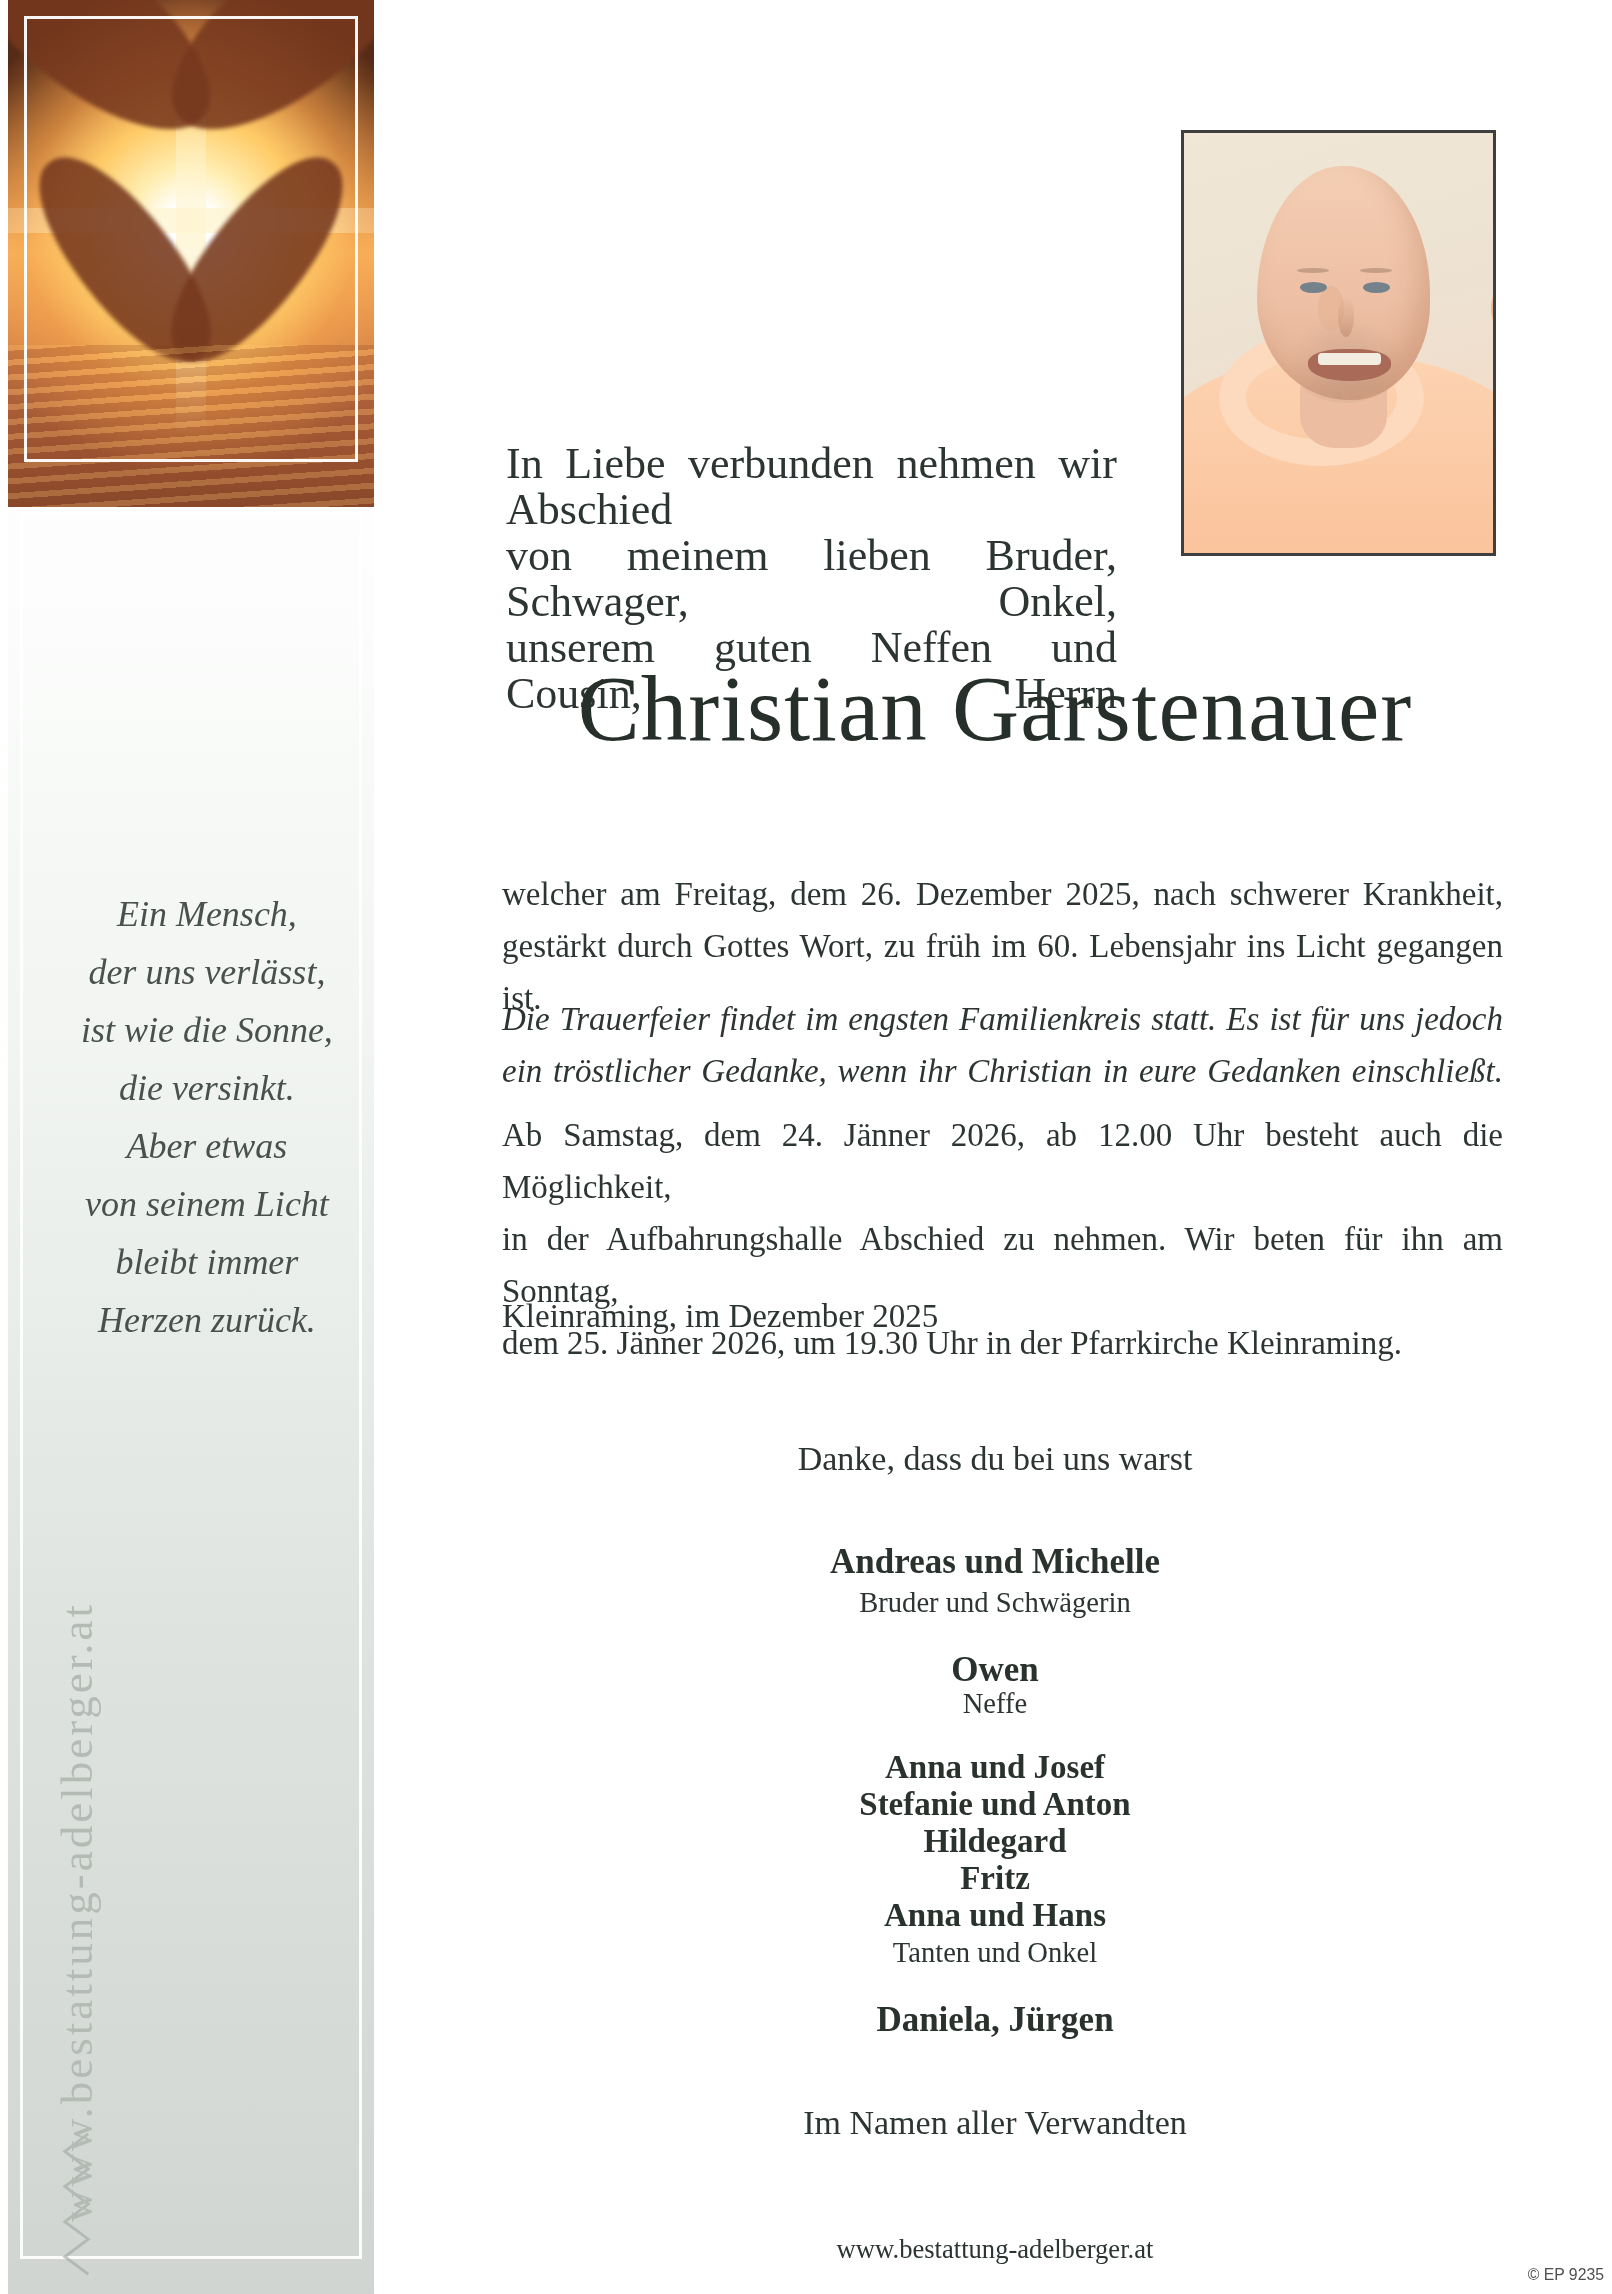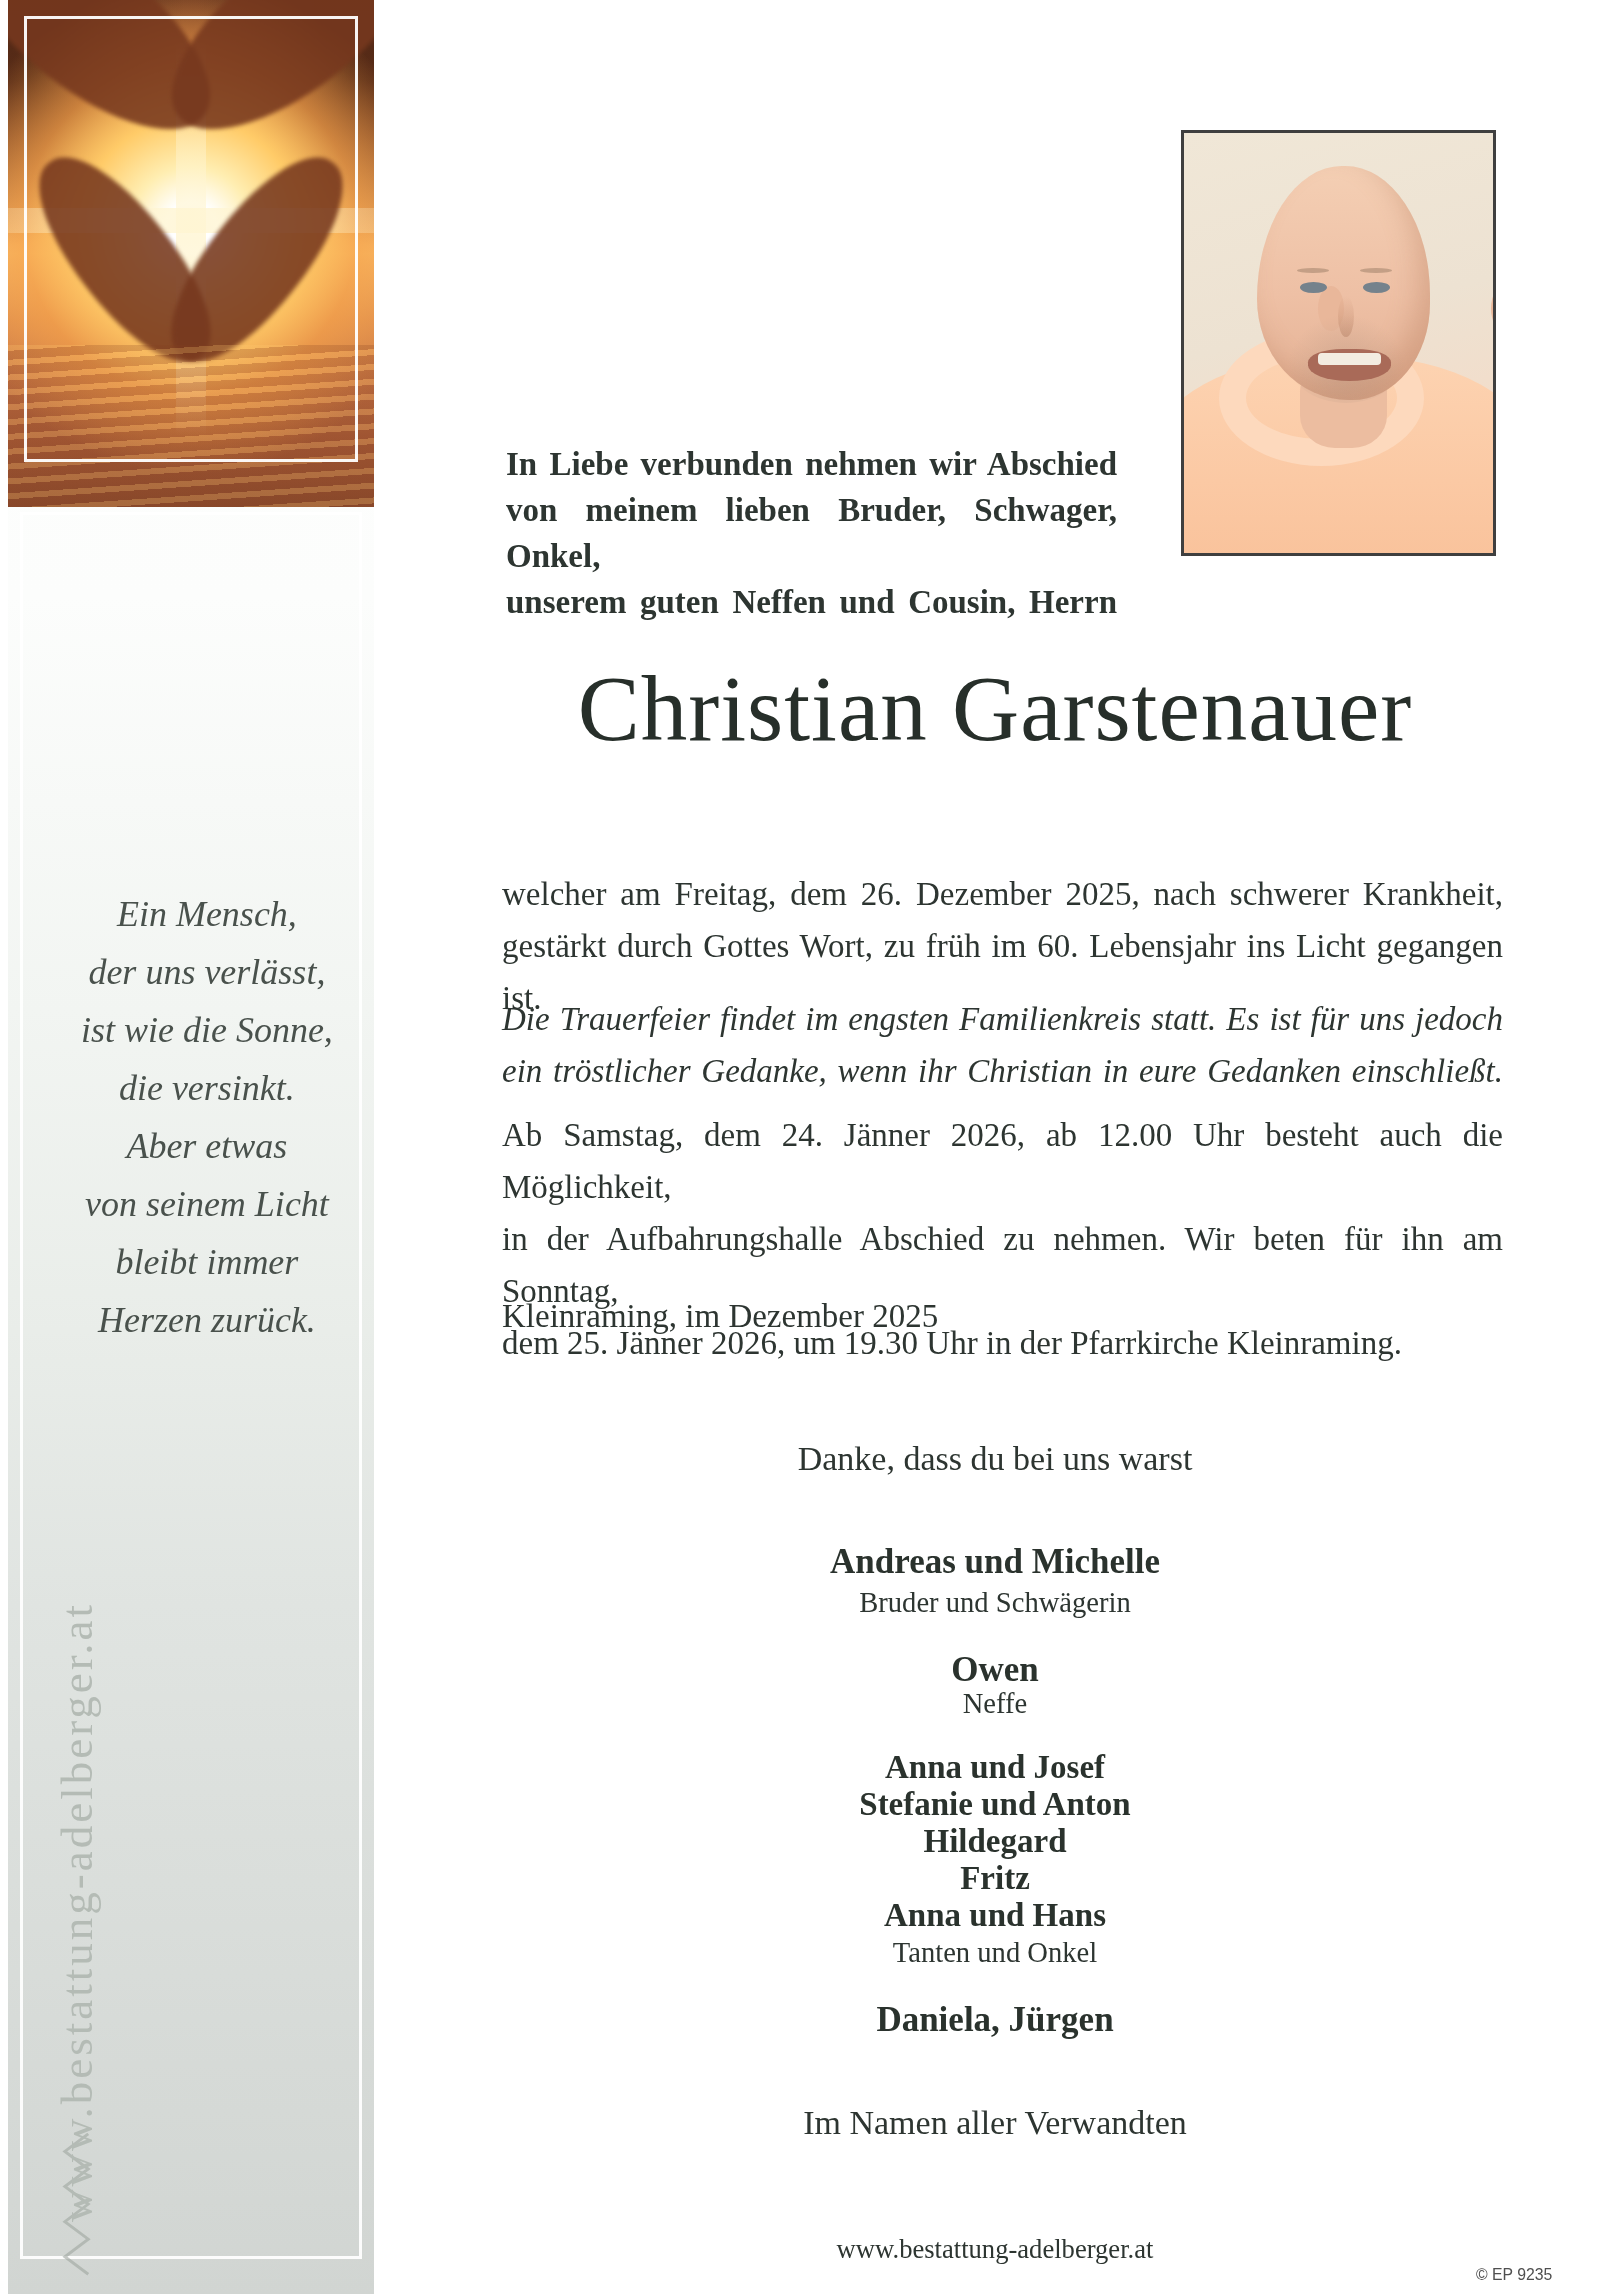--- a/index.html
+++ b/index.html
@@ -71,41 +71,41 @@
   .brow{position:absolute;top:102px;width:31.5px;height:4.9px;background:rgba(160,130,105,.55);border-radius:50%;}
   .brow-l{left:40px;} .brow-r{left:103px;}
   .nose{position:absolute;left:81px;top:130px;width:15.8px;height:41px;
     background:linear-gradient(180deg,rgba(0,0,0,0),rgba(170,110,80,.35));border-radius:50%;}
   .mouth{position:absolute;left:51px;top:183px;width:83px;height:31.5px;background:#a96a58;
     border-radius:42% 42% 50% 50%;overflow:hidden;}
   .teeth{position:absolute;left:9.9px;top:3.9px;width:63px;height:11.8px;background:#f3ece1;border-radius:3.9px;}
   .stubble{position:absolute;left:29.6px;top:148px;width:118px;height:89px;
     background:radial-gradient(ellipse at 50% 60%,rgba(115,105,95,.20),rgba(115,105,95,0) 70%);border-radius:50%;}
   
-  .intro{position:absolute;left:506px;top:441px;width:611px;font-size:33px;line-height:46px;font-weight:bold;}
+  .intro{position:absolute;left:506px;top:441px;width:611px;font-size:44px;line-height:46px;}
   .jline{text-align:justify;text-align-last:justify;}
   .deceased-name{position:absolute;left:483px;top:654px;width:1024px;text-align:center;
     font-size:93px;line-height:110px;color:#272f2a;letter-spacing:1px;}
   .para{position:absolute;left:502px;width:1001px;font-size:33px;line-height:52px;}
   .p1{top:860px;margin-top:8px;} .p2{top:993px;font-style:italic;} .p3{top:1109px;}
   .lline{text-align:left;text-align-last:left;}
   .dateline{position:absolute;left:502px;top:1298px;font-size:33px;}
   .center-col{position:absolute;left:483px;width:1024px;text-align:center;}
   .thanks{top:1440px;font-size:34px;}
   .bold-names{font-weight:bold;color:#2a322d;}
   .m1n{top:1540px;font-size:35px;line-height:43px;}
   .m1r{top:1585px;font-size:28.6px;line-height:35px;}
   .m2n{top:1648px;font-size:35px;line-height:43px;}
   .m2r{top:1686px;font-size:28.6px;line-height:35px;}
   .m3n{top:1749px;font-size:33px;line-height:37px;}
   .m3r{top:1935px;font-size:28.6px;line-height:35px;}
   .m4n{top:1998px;font-size:35px;line-height:43px;}
   .closing{top:2104px;font-size:34px;}
   .footer-site{top:2234px;font-size:26.6px;}
-  .credit{position:absolute;left:1476px;top:2266px;width:128px;
+  .credit{position:absolute;left:1476px;top:2266px;width:128px;text-align:right;
     font-family:"Liberation Sans","DejaVu Sans",sans-serif;font-size:15.8px;color:#4f4f4f;}
 </style>
 </head>
 <body>
 
 <div class="page">
 
   <div class="strip">
     <div class="heart-photo">
       <div class="ray-h"></div>

